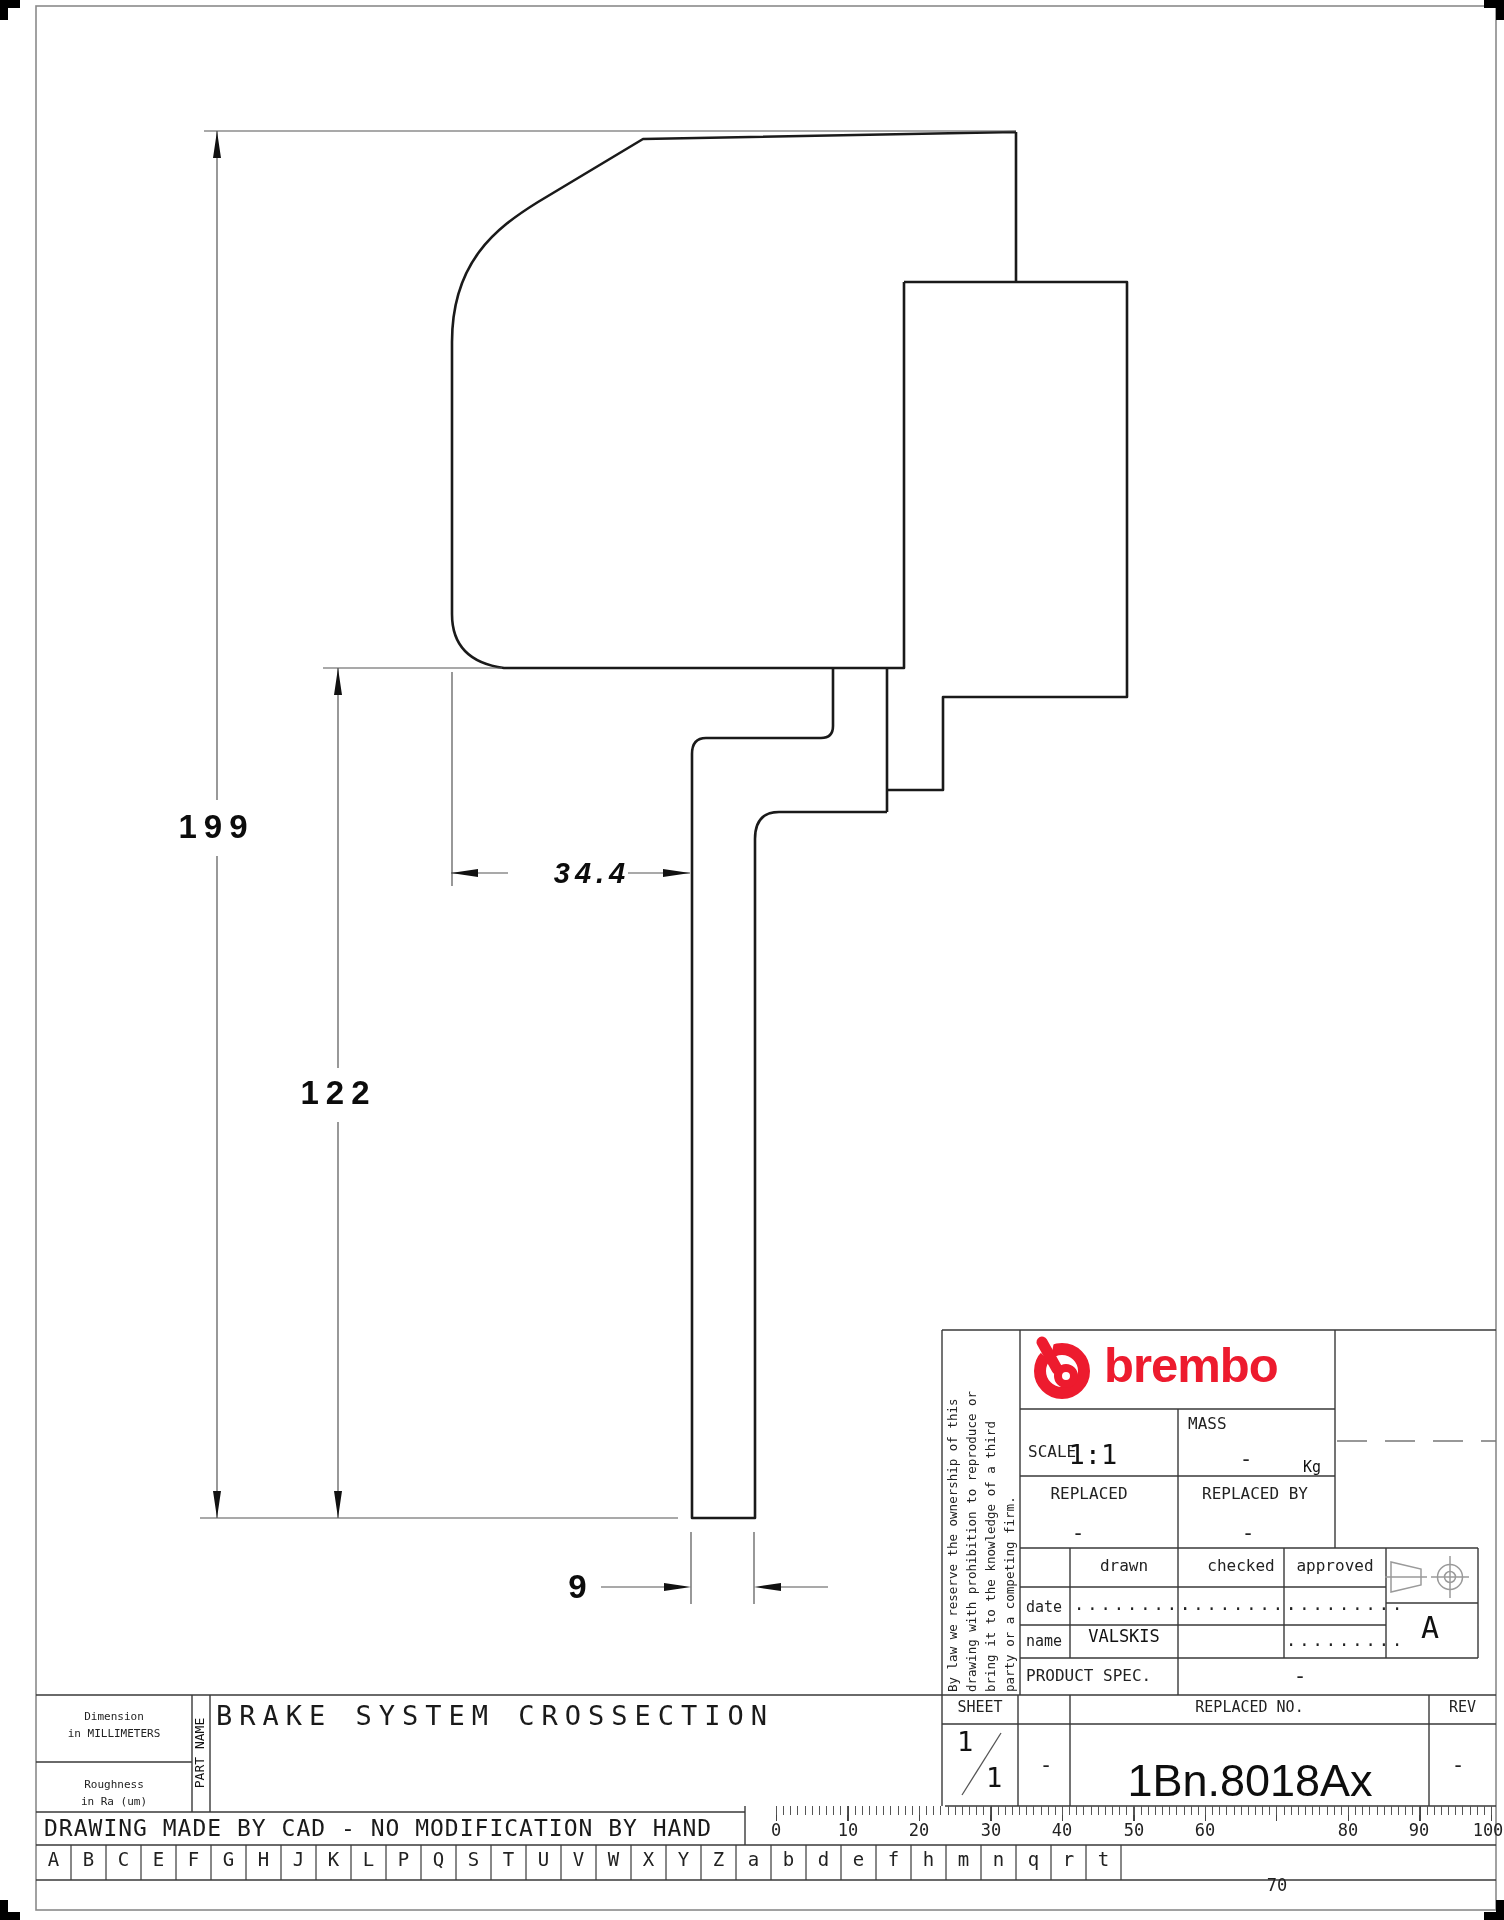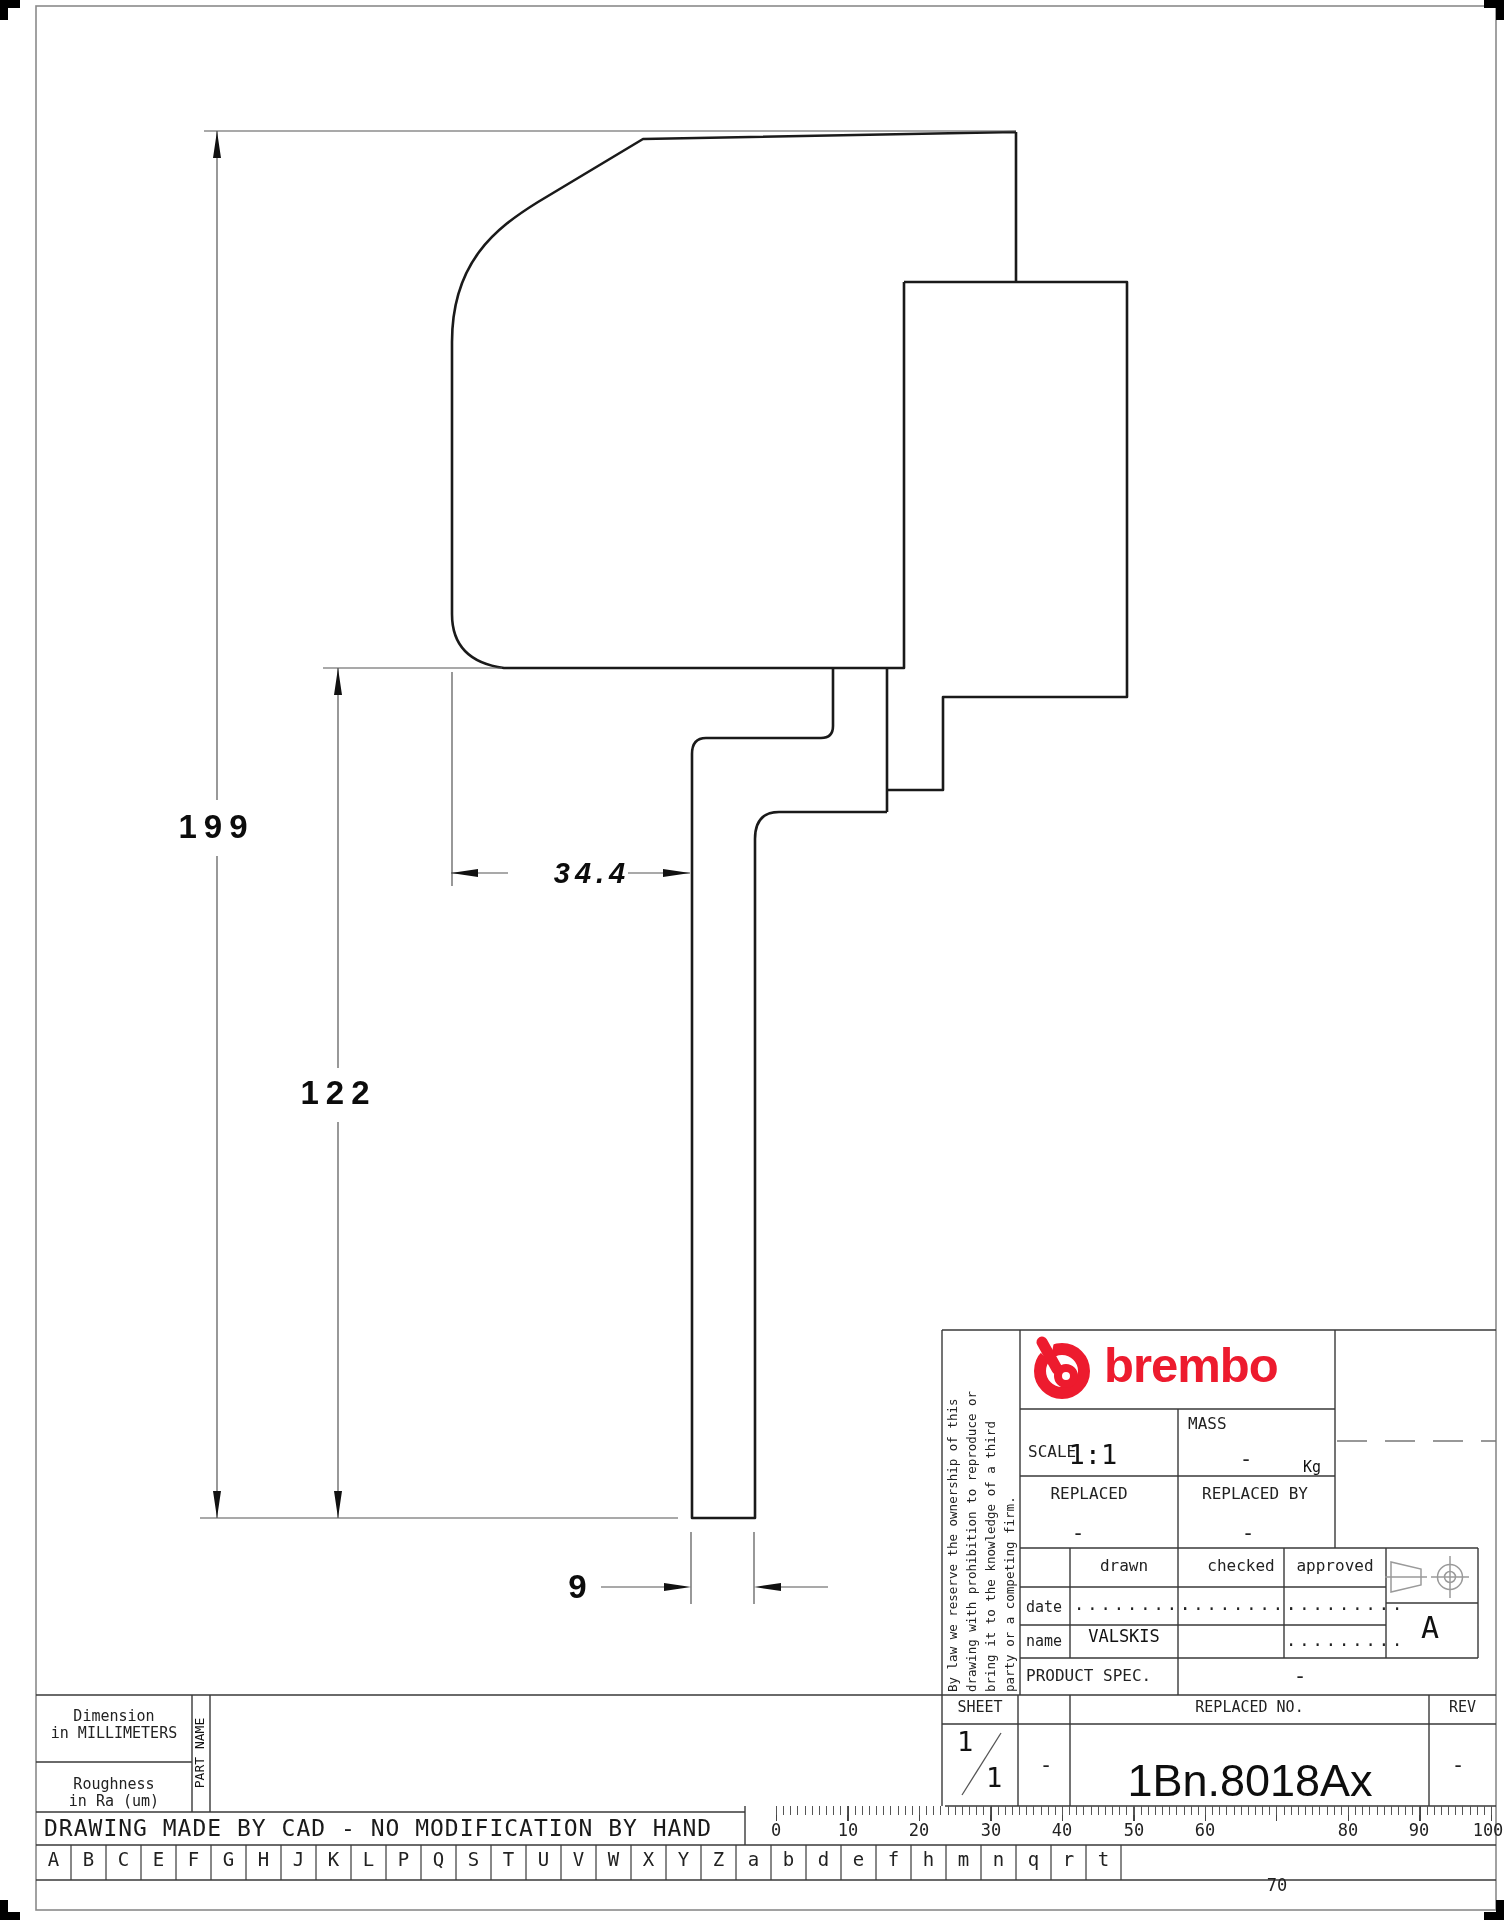--- a/index.html
+++ b/index.html
@@ -10,21 +10,21 @@
   .sans{font-family:"Liberation Sans", sans-serif;}
   .dim{font-family:"Liberation Sans", sans-serif;font-weight:700;font-size:33px;letter-spacing:7px;color:#0c0c0c;}
   .dim-sm{font-size:29px;letter-spacing:5px;}
   .ctr{text-align:center;}
   .lbl{font-size:16px;color:#222;}
   .lbl-sm{font-size:15px;color:#222;}
   .val{font-size:21px;color:#222;}
   .dots{font-size:17px;letter-spacing:3px;color:#222;}
   .brand{font-family:"Liberation Sans", sans-serif;font-weight:700;font-size:49px;letter-spacing:-1px;}
   .partname{font-size:27px;letter-spacing:7px;color:#1a1a1a;}
-  .note2{font-size:15px;color:#222;line-height:17px;}
+  .note2{font-size:11px;color:#222;line-height:17px;}
   .cadnote{font-size:23px;letter-spacing:1px;color:#1a1a1a;}
   .legal{font-size:12.5px;line-height:19px;color:#222;transform:rotate(-90deg);transform-origin:center;text-align:left;}
   .vert{transform:rotate(-90deg);transform-origin:center;}
   .cell-letter{font-size:19px;color:#222;text-align:center;}
   .rlabel{font-size:17px;color:#222;text-align:center;}
   .ticks-minor{position:absolute;left:776px;top:1806px;width:716px;height:9px;
     background:repeating-linear-gradient(to right,#555 0 1px,transparent 1px 7.15px);}
   .ticks-major{position:absolute;left:776px;top:1806px;width:717px;height:15px;
     background:repeating-linear-gradient(to right,#444 0 1px,transparent 1px 71.5px);}
 </style>
@@ -152,20 +152,21 @@
 
   <div class="t note2 ctr" style="left:36px;top:1708px;width:156px;">
     <div>Dimension</div>
     <div>in MILLIMETERS</div>
   </div>
   <div class="t note2 ctr" style="left:36px;top:1776px;width:156px;text-align:center;">
     <div>Roughness</div>
     <div>in Ra (um)</div>
   </div>
   <div class="t vert ctr" style="left:146px;top:1745px;width:110px;height:16px;font-size:13px;">PART NAME</div>
+  <div class="t partname" style="left:216px;top:1702px;">BRAKE SYSTEM CROSSECTION</div>
   <div class="t cadnote" style="left:44px;top:1816px;">DRAWING MADE BY CAD - NO MODIFICATION BY HAND</div>
 
   <div class="ticks-major"></div>
   <div class="ticks-minor"></div>
   <div class="t rlabel" style="left:751px;top:1822px;width:50px;">0</div>
   <div class="t rlabel" style="left:823px;top:1822px;width:50px;">10</div>
   <div class="t rlabel" style="left:894px;top:1822px;width:50px;">20</div>
   <div class="t rlabel" style="left:966px;top:1822px;width:50px;">30</div>
   <div class="t rlabel" style="left:1037px;top:1822px;width:50px;">40</div>
   <div class="t rlabel" style="left:1109px;top:1822px;width:50px;">50</div>

